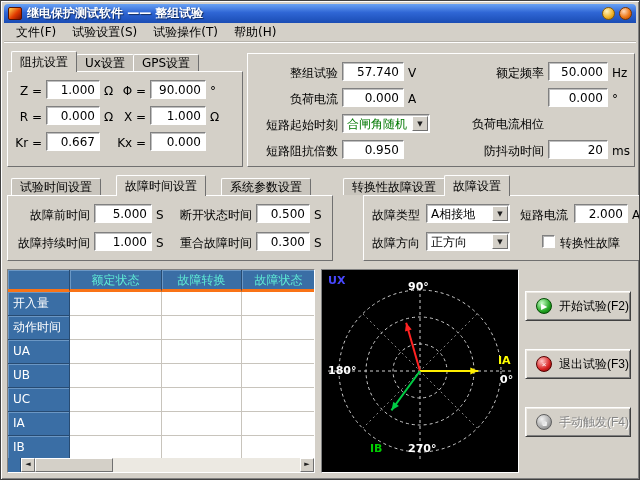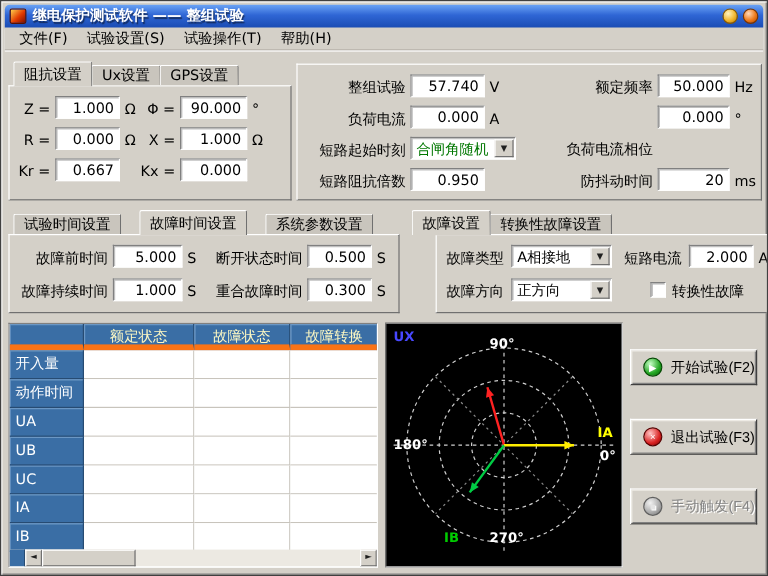--- a/index.html
+++ b/index.html
@@ -44,22 +44,22 @@
              font-size:7px;line-height:14px;text-align:center;color:#202020;}
   .checkbox{position:absolute;width:13px;height:13px;background:#fff;border:1px solid;
             border-color:#808080 #ffffff #ffffff #808080;box-shadow:inset 1px 1px 0 rgba(0,0,0,.3);}
 
   
   .rtable{position:absolute;left:6px;top:268px;width:308px;height:204px;background:#fff;overflow:hidden;
           border:1px solid;border-color:#808080 #ffffff #ffffff #808080;}
   .rt-head,.rt-row{display:grid;grid-template-columns:62px 92px 80px 74px;}
   .rt-head{height:22px;}
   .rt-row{height:24px;}
-  .rt-hcell{background:#3a6ea5;color:#fef9c3;text-align:center;line-height:21px;overflow:hidden;white-space:nowrap;
-            border-right:1px solid #274b72;border-bottom:5px solid #f97316;box-shadow:inset 1px 1px 0 #6b97c4;}
+  .rt-hcell{background:#3a6ea5;color:#5eead4;text-align:center;line-height:21px;overflow:hidden;white-space:nowrap;
+            border-right:1px solid #274b72;border-bottom:3px solid #f97316;box-shadow:inset 1px 1px 0 #6b97c4;}
   .rt-label{background:#3a6ea5;color:#fff;padding-left:5px;line-height:23px;overflow:hidden;white-space:nowrap;
             border-right:1px solid #274b72;border-bottom:1px solid #274b72;box-shadow:inset 1px 1px 0 #6b97c4;}
   .rt-cell{background:#fff;border-right:1px solid #c8c4bc;border-bottom:1px solid #c8c4bc;}
   .hscroll{position:absolute;left:0;bottom:0;width:100%;height:14px;display:flex;background:#ece9e2;}
   .sb-stub{width:13px;background:#3a6ea5;border-right:1px solid #274b72;}
   .sb-btn{width:14px;height:14px;background:#d4d0c8;border:1px solid;border-color:#ffffff #707070 #707070 #ffffff;
           font-size:7px;line-height:11px;text-align:center;color:#202020;}
   .sb-thumb{width:78px;height:14px;background:#d4d0c8;border:1px solid;border-color:#ffffff #707070 #707070 #ffffff;}
   .sb-track{flex:1;}
 
@@ -168,22 +168,22 @@
 
     <span class="lbl lbl-r" style="left:4px;top:38px;width:78px;">故障持续时间</span>
     <div class="ed" style="left:86px;top:36px;width:58px;">1.000</div>
     <span class="lbl" style="left:148px;top:38px;">S</span>
     <span class="lbl lbl-r" style="left:158px;top:38px;width:86px;">重合故障时间</span>
     <div class="ed" style="left:248px;top:36px;width:54px;">0.300</div>
     <span class="lbl" style="left:306px;top:38px;">S</span>
   </div>
 
   <div class="tabstrip" style="left:342px;top:174px;">
+    <span class="tab">转换性故障设置</span>
     <span class="tab active">故障设置</span>
-    <span class="tab">转换性故障设置</span>
   </div>
   <div class="panel" style="left:338px;top:194px;width:296px;height:66px;margin-left:24px;">
     <span class="lbl lbl-r" style="left:6px;top:10px;width:50px;">故障类型</span>
     <div class="combo" style="left:62px;top:8px;width:84px;">
       <span class="combo-text">A相接地</span>
       <span class="combo-btn">▼</span>
     </div>
     <span class="lbl lbl-r" style="left:154px;top:10px;width:50px;">短路电流</span>
     <div class="ed" style="left:210px;top:8px;width:54px;">2.000</div>
     <span class="lbl" style="left:268px;top:10px;">A</span>
@@ -194,22 +194,22 @@
       <span class="combo-btn">▼</span>
     </div>
     <span class="checkbox" style="left:178px;top:39px;"></span>
     <span class="lbl" style="left:196px;top:38px;">转换性故障</span>
   </div>
 
   <div class="rtable">
     <div class="rt-head">
       <div class="rt-hcell"></div>
       <div class="rt-hcell">额定状态</div>
+      <div class="rt-hcell">故障转换</div>
       <div class="rt-hcell">故障状态</div>
-      <div class="rt-hcell">故障转换</div>
     </div>
     <div id="rt-body">
         <div class="rt-row">
           <div class="rt-label">开入量</div>
           <div class="rt-cell"></div>
           <div class="rt-cell"></div>
           <div class="rt-cell"></div>
         </div>
         <div class="rt-row">
           <div class="rt-label">动作时间</div>

